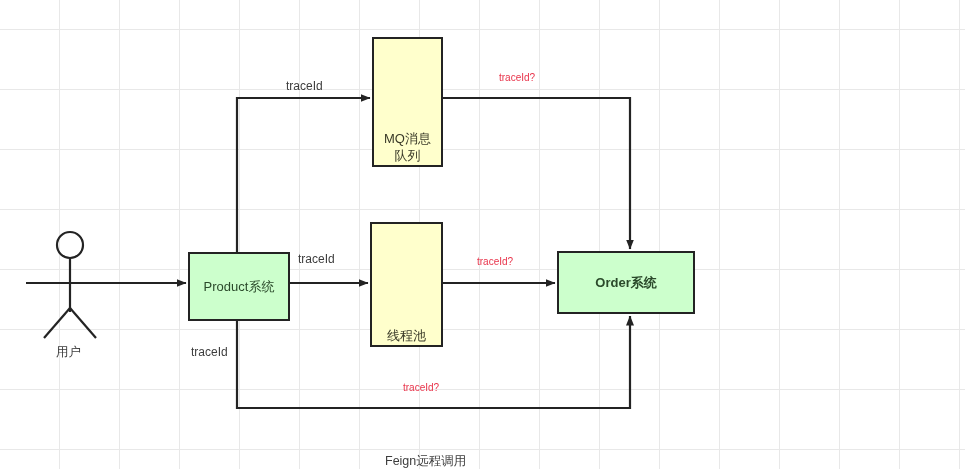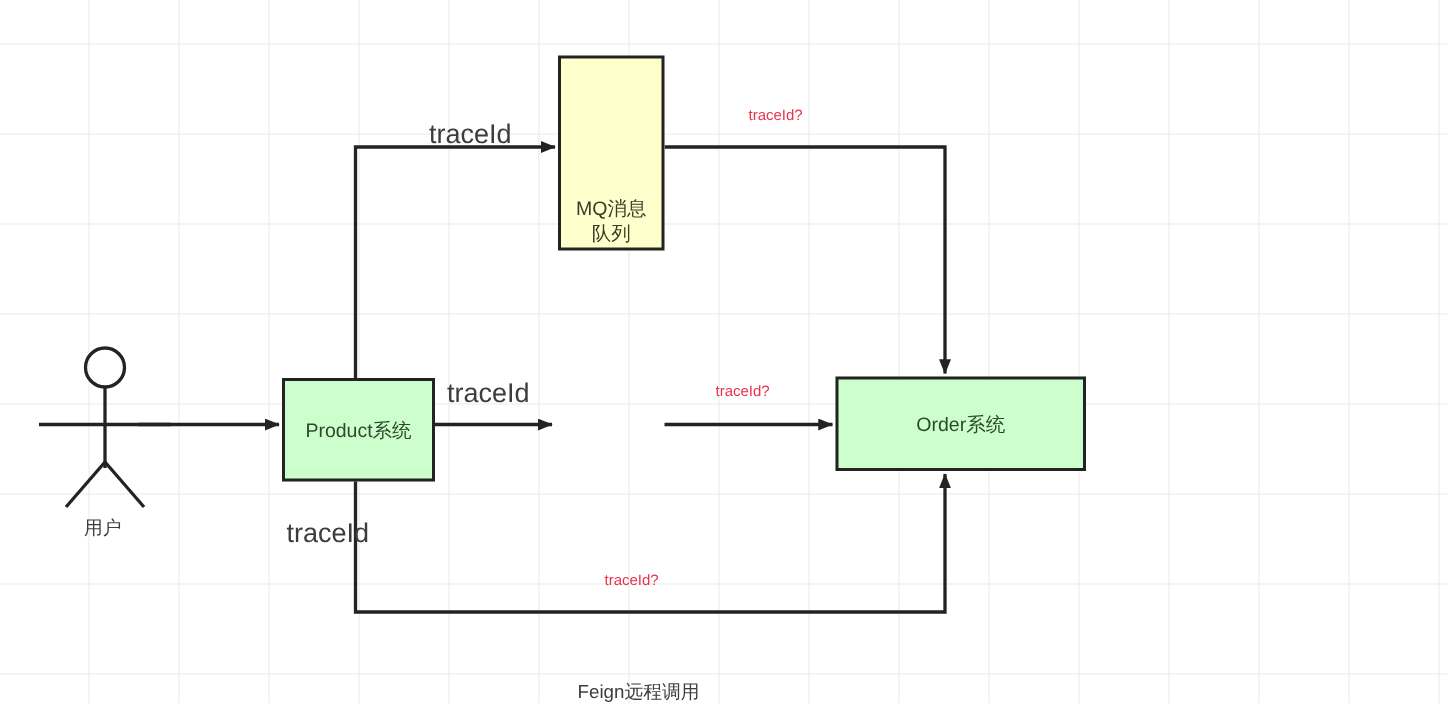--- a/index.html
+++ b/index.html
@@ -43,21 +43,21 @@
     font-size: 13px;
     align-items: flex-end;
   }
   .node-green {
     background: #ccffcc;
     color: #2b4a2b;
     font-size: 13px;
   }
   .edge-label {
     position: absolute;
-    font-size: 18px;
+    font-size: 12px;
     color: #3d3d3d;
     white-space: nowrap;
   }
   .edge-label.warn {
     color: #e8334a;
     font-weight: normal;
     font-size: 10px;
   }
   .actor-label {
     position: absolute;
@@ -122,22 +122,25 @@
     <div>
       <div>MQ消息</div>
       <div>队列</div>
     </div>
   </div>
 
   <div class="node-box node-green" style="left:188px; top:252px; width:102px; height:69px;">
     <span>Product系统</span>
   </div>
 
+  <div class="node-box node-yellow" style="left:370px; top:222px; width:73px; height:125px;">
+    <span>线程池</span>
+  </div>
 
-  <div class="node-box node-green" style="left:557px; top:251px; width:167px; height:63px;">
+  <div class="node-box node-green" style="left:557px; top:251px; width:138px; height:63px;font-weight:bold;">
     <span>Order系统</span>
   </div>
 
   <div class="edge-label" style="left:286px; top:79px;">traceId</div>
 
   <div class="edge-label warn" style="left:499px; top:72px;">traceId?</div>
 
   <div class="edge-label" style="left:298px; top:252px;">traceId</div>
 
   <div class="edge-label warn" style="left:477px; top:256px;">traceId?</div>

